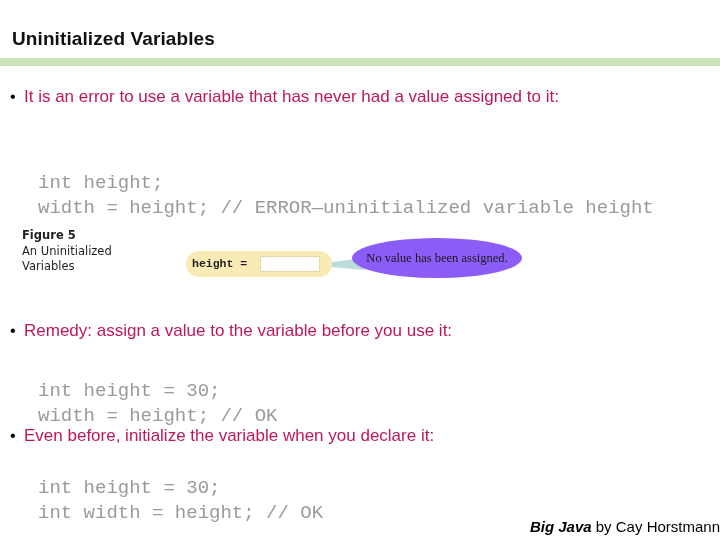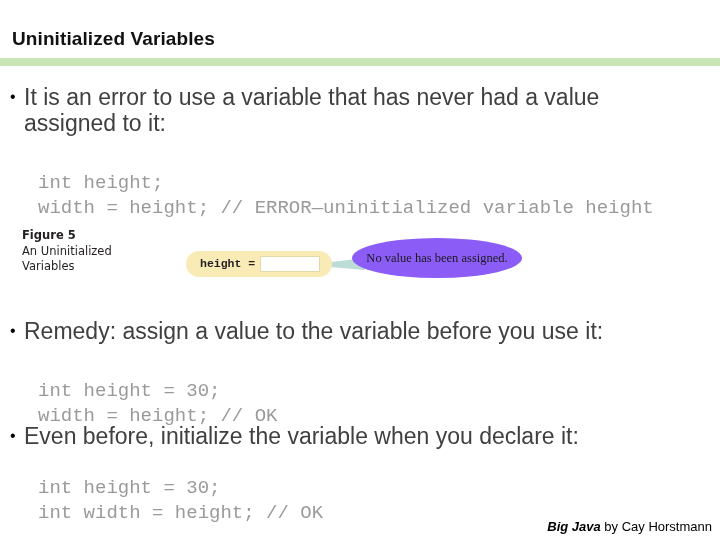--- a/index.html
+++ b/index.html
@@ -44,23 +44,23 @@
   }
   .bullet .dot {
     width: 14px;
     flex: 0 0 14px;
     font-size: 16px;
     line-height: 26px;
     color: #000;
     text-align: left;
   }
   .bullet .btext {
-    font-size: 23px;
+    font-size: 17px;
     line-height: 26px;
-    color: #404040;
+    color: #be185d;
   }
 
   #bullet-1 { left: 10px; top: 84px; width: 660px; }
   #bullet-2 { left: 10px; top: 318px; width: 660px; }
   #bullet-3 { left: 10px; top: 423px; width: 660px; }
 
   
   .code {
     position: absolute;
     font-family: "Liberation Mono", "DejaVu Sans Mono", monospace;
@@ -99,21 +99,21 @@
     left: 186px;
     top: 251px;
     width: 146px;
     height: 26px;
     background: #f9ebb6;
     border-radius: 13px;
     box-sizing: border-box;
   }
   .var-name {
     position: absolute;
-    left: 14px;
+    left: 6px;
     top: 6px;
     font-family: "Liberation Mono", "DejaVu Sans Mono", monospace;
     font-size: 11.5px;
     font-weight: bold;
     color: #231f20;
     white-space: nowrap;
   }
   .var-slot {
     position: absolute;
     left: 74px;
@@ -152,25 +152,25 @@
     position: absolute;
     left: 307px;
     top: 258px;
     width: 58px;
     height: 12px;
   }
 
   
   .footer {
     position: absolute;
-    right: 8px;
+    right: 0;
     bottom: 6px;
     text-align: left;
     font-family: "Liberation Sans", sans-serif;
-    font-size: 13px;
+    font-size: 15px;
     line-height: 14px;
     color: #000000;
   }
   .footer .book {
     font-style: italic;
     font-weight: bold;
   }
 </style>
 </head>
 <body>

